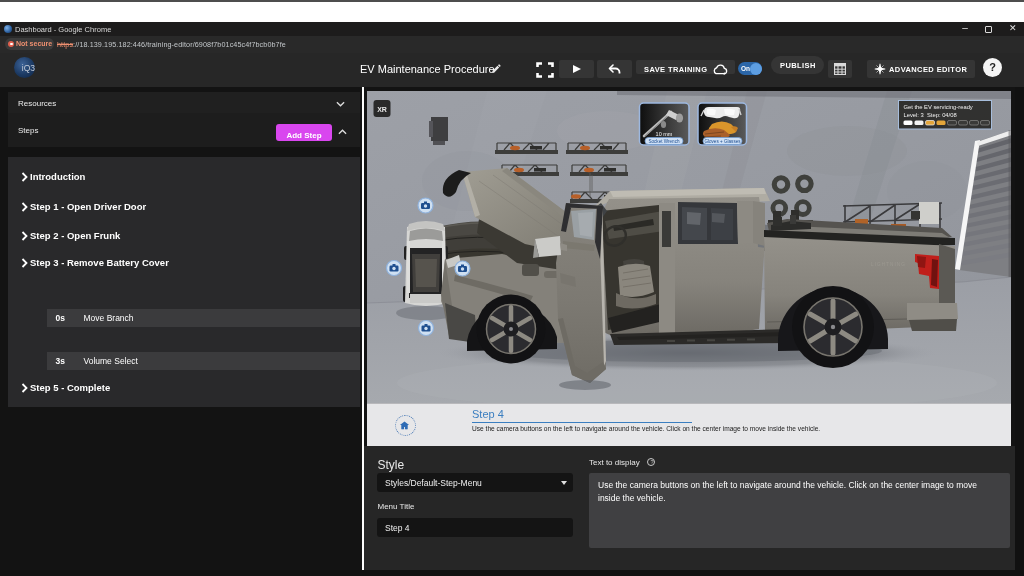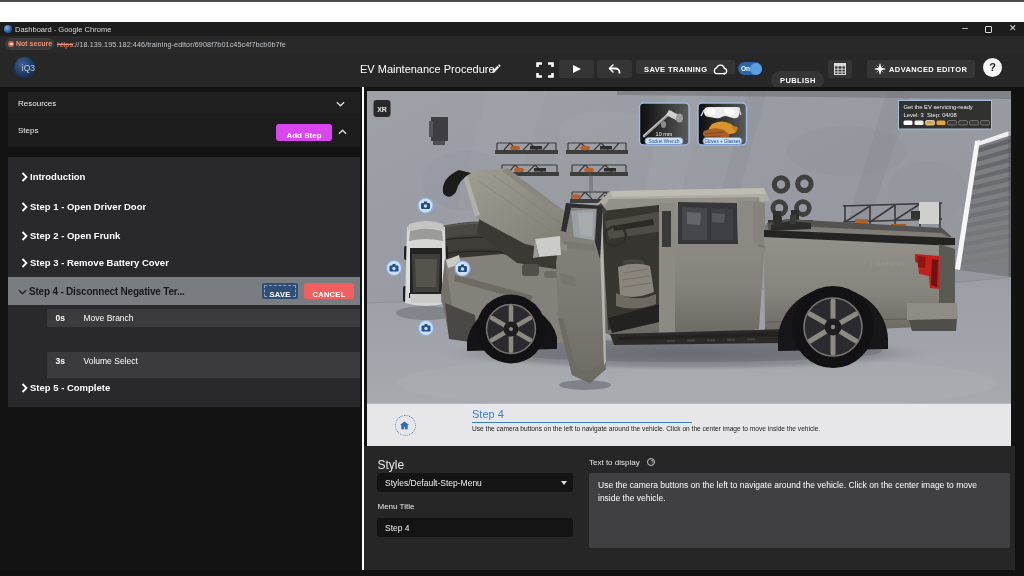--- a/index.html
+++ b/index.html
@@ -61,21 +61,21 @@
         <path fill="none" stroke="#fff" stroke-width="2" d="M6 13.5h12a4 4 0 0 0 .5-7.96A6 6 0 0 0 7 4.6 4.8 4.8 0 0 0 6 13.5z"></path>
         <path d="M16 13.5 l3 -2 v4 z" fill="#fff"></path>
       </svg>
   </div>
 
   <div class="abs" style="left:738px;top:9px;width:24px;height:13px;background:#2b66a8;border-radius:7px;">
     <div class="abs" style="left:3px;top:3px;font-size:6.5px;font-weight:bold;color:#fff;">On</div>
     <div class="abs" style="left:12px;top:0.5px;width:12px;height:12px;border-radius:50%;background:#5d9ee2;"></div>
   </div>
 
-  <div class="abs" style="left:771px;top:18px;width:53px;height:18px;background:#353535;border-radius:9px;">
+  <div class="abs" style="left:771px;top:3px;width:53px;height:18px;background:#353535;border-radius:9px;">
     <div class="abs" style="left:9px;top:5px;font-size:7.5px;font-weight:bold;color:#fff;letter-spacing:0.4px;">PUBLISH</div>
   </div>
 
   <div class="abs" style="left:828px;top:7px;width:24px;height:18px;background:#353535;border-radius:2px;">
     <svg class="abs" style="left:6px;top:3px;" width="12" height="12" viewBox="0 0 12 12">
       <rect x="0.5" y="0.5" width="11" height="11" fill="none" stroke="#dadada" stroke-width="1.2"></rect>
       <rect x="0.5" y="0.5" width="11" height="2.8" fill="#dadada"></rect>
       <path d="M0 6.2h12 M0 9h12 M4 3v9 M8 3v9" stroke="#dadada" stroke-width="1"></path>
     </svg>
   </div>
@@ -127,38 +127,26 @@
   <svg class="abs" style="left:13px;top:73.5px;" width="7" height="10" viewBox="0 0 7 10">
       <path d="M1.5 1l4 4-4 4" stroke="#fff" stroke-width="1.8" fill="none"></path>
     </svg>
   <div class="abs" style="left:22px;top:72.5px;color:#fff;font-size:9.5px;font-weight:bold;">Step 2 - Open Frunk</div>
 
   <svg class="abs" style="left:13px;top:100.5px;" width="7" height="10" viewBox="0 0 7 10">
       <path d="M1.5 1l4 4-4 4" stroke="#fff" stroke-width="1.8" fill="none"></path>
     </svg>
   <div class="abs" style="left:22px;top:99.5px;color:#fff;font-size:9.5px;font-weight:bold;">Step 3 - Remove Battery Cover</div>
 
-  <div class="abs" style="left:0;top:120px;width:352px;height:28px;background:#797d81;">
-    <svg class="abs" style="left:10px;top:11.5px;" width="9" height="6" viewBox="0 0 10 6">
-        <path d="M1 1l4 4 4-4" stroke="#26282b" stroke-width="1.6" fill="none"></path>
-      </svg>
-    <div class="abs" style="left:21px;top:8.5px;color:#17191c;font-size:10px;font-weight:bold;letter-spacing:-0.2px;">Step 4 - Disconnect Negative Ter...</div>
-    <div class="abs" style="left:254px;top:6px;width:36px;height:16px;background:#2e4e75;border-radius:2px;outline:1px dashed rgba(215,228,240,0.55);outline-offset:-3px;text-align:center;">
-      <span style="font-size:7.5px;font-weight:bold;color:#fff;line-height:16px;letter-spacing:0.3px;">SAVE</span>
-    </div>
-    <div class="abs" style="left:296px;top:6px;width:50px;height:16px;background:#f15f5f;border-radius:2px;text-align:center;">
-      <span style="font-size:7.5px;font-weight:bold;color:#fff;line-height:16px;letter-spacing:0.3px;">CANCEL</span>
-    </div>
-  </div>
 
   <div class="abs" style="left:38.5px;top:151.5px;width:313.5px;height:18px;background:#3b3b3d;">
     <div class="abs" style="left:9px;top:4.5px;font-size:8.5px;font-weight:bold;color:#fff;">0s</div>
     <div class="abs" style="left:37px;top:4.5px;font-size:8.5px;color:#fff;">Move Branch</div>
   </div>
-  <div class="abs" style="left:38.5px;top:194.5px;width:313.5px;height:26px;background:#3b3b3d;">
+  <div class="abs" style="left:38.5px;top:194.5px;width:313.5px;height:18px;background:#3b3b3d;">
     <div class="abs" style="left:9px;top:4.5px;font-size:8.5px;font-weight:bold;color:#fff;">3s</div>
     <div class="abs" style="left:37px;top:4.5px;font-size:8.5px;color:#fff;">Volume Select</div>
   </div>
 
   <svg class="abs" style="left:13px;top:226px;" width="7" height="10" viewBox="0 0 7 10">
       <path d="M1.5 1l4 4-4 4" stroke="#fff" stroke-width="1.8" fill="none"></path>
     </svg>
   <div class="abs" style="left:22px;top:225px;color:#fff;font-size:9.5px;font-weight:bold;">Step 5 - Complete</div>
 </div>
 

